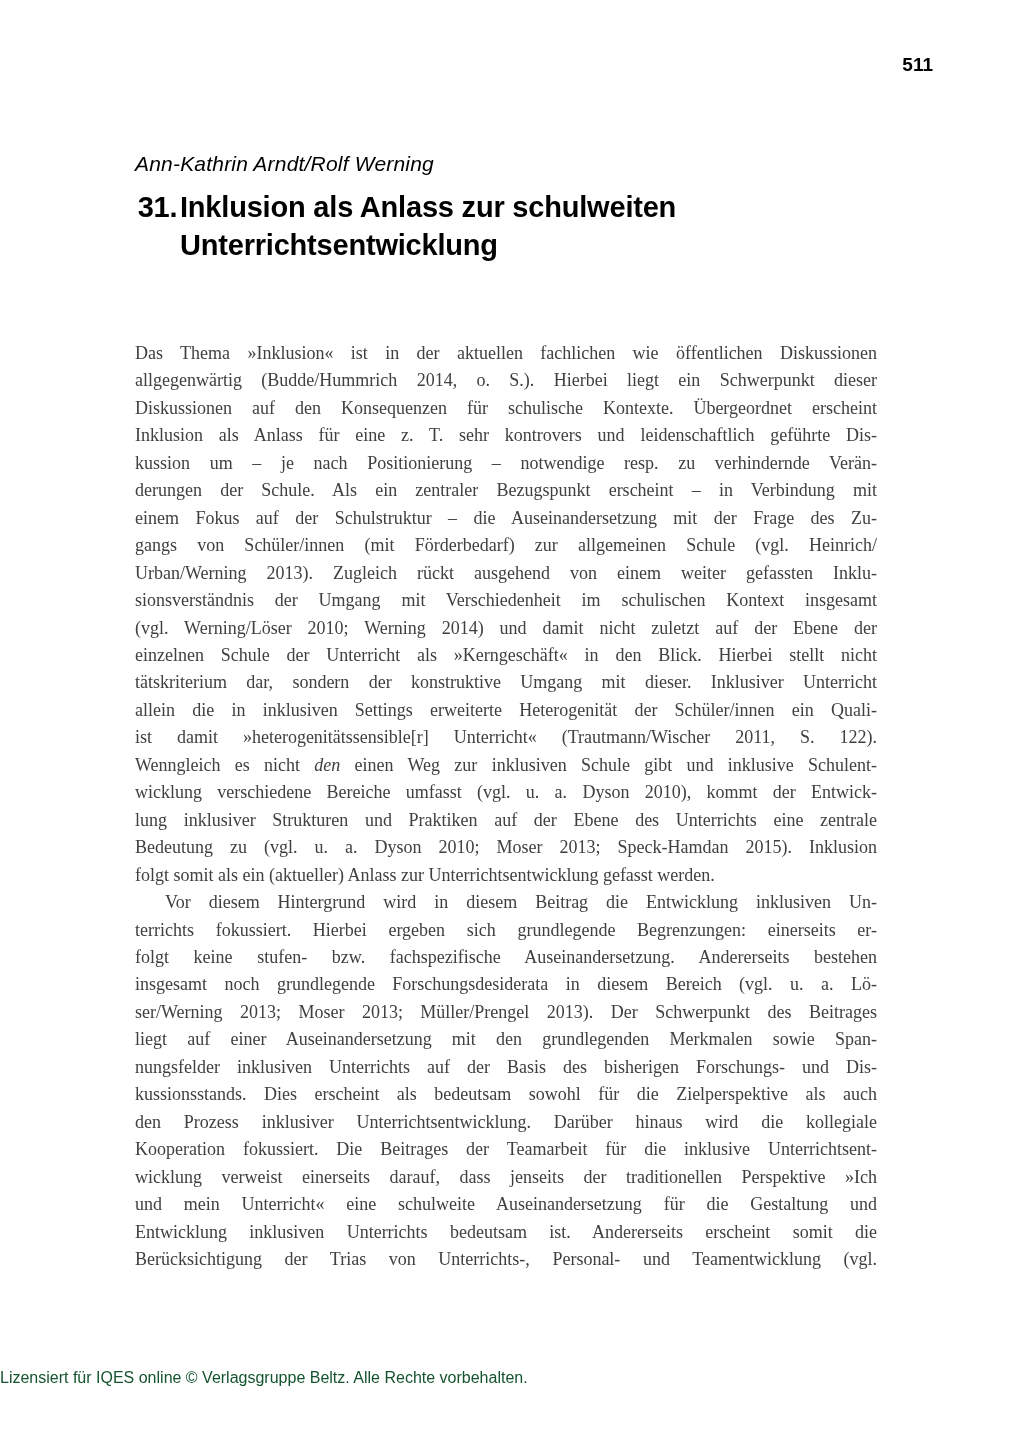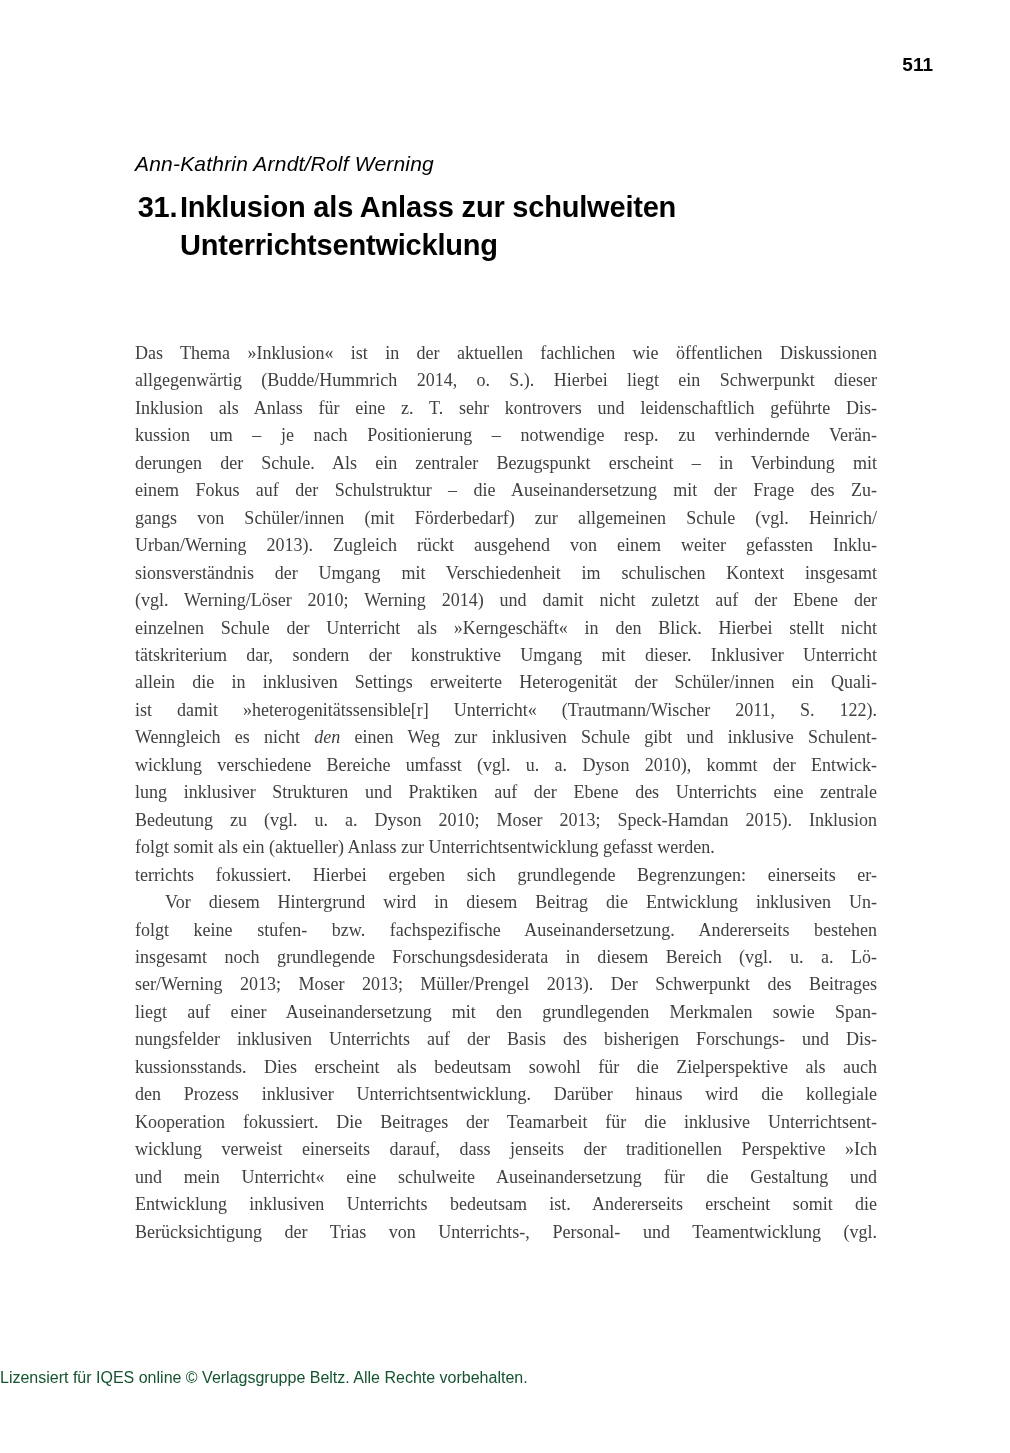--- a/index.html
+++ b/index.html
@@ -102,39 +102,40 @@
     <span class="heading-number">31.</span>
     <span class="heading-text">
       <span>Inklusion als Anlass zur schulweiten</span><br>
       <span>Unterrichtsentwicklung</span>
     </span>
   </h1>
 
   <div class="body-text" id="body-text">
       <div class="line">Das Thema »Inklusion« ist in der aktuellen fachlichen wie öffentlichen Diskussionen</div>
       <div class="line">allgegenwärtig (Budde/Hummrich 2014, o. S.). Hierbei liegt ein Schwerpunkt dieser</div>
+      <div class="line">Diskussionen auf den Konsequenzen für schulische Kontexte. Übergeordnet erscheint</div>
       <div class="line">Inklusion als Anlass für eine z. T. sehr kontrovers und leidenschaftlich geführte Dis-</div>
       <div class="line">kussion um – je nach Positionierung – notwendige resp. zu verhindernde Verän-</div>
       <div class="line">derungen der Schule. Als ein zentraler Bezugspunkt erscheint – in Verbindung mit</div>
       <div class="line">einem Fokus auf der Schulstruktur – die Auseinandersetzung mit der Frage des Zu-</div>
       <div class="line">gangs von Schüler/innen (mit Förderbedarf) zur allgemeinen Schule (vgl. Heinrich/</div>
       <div class="line">Urban/Werning 2013). Zugleich rückt ausgehend von einem weiter gefassten Inklu-</div>
       <div class="line">sionsverständnis der Umgang mit Verschiedenheit im schulischen Kontext insgesamt</div>
       <div class="line">(vgl. Werning/Löser 2010; Werning 2014) und damit nicht zuletzt auf der Ebene der</div>
       <div class="line">einzelnen Schule der Unterricht als »Kerngeschäft« in den Blick. Hierbei stellt nicht</div>
       <div class="line">tätskriterium dar, sondern der konstruktive Umgang mit dieser. Inklusiver Unterricht</div>
       <div class="line">allein die in inklusiven Settings erweiterte Heterogenität der Schüler/innen ein Quali-</div>
       <div class="line">ist damit »heterogenitätssensible[r] Unterricht« (Trautmann/Wischer 2011, S. 122).</div>
       <div class="line">Wenngleich es nicht <i>den</i> einen Weg zur inklusiven Schule gibt und inklusive Schulent-</div>
       <div class="line">wicklung verschiedene Bereiche umfasst (vgl. u. a. Dyson 2010), kommt der Entwick-</div>
       <div class="line">lung inklusiver Strukturen und Praktiken auf der Ebene des Unterrichts eine zentrale</div>
       <div class="line">Bedeutung zu (vgl. u. a. Dyson 2010; Moser 2013; Speck-Hamdan 2015). Inklusion</div>
       <div class="line last-short">folgt somit als ein (aktueller) Anlass zur Unterrichtsentwicklung gefasst werden.</div>
+      <div class="line indent">Vor diesem Hintergrund wird in diesem Beitrag die Entwicklung inklusiven Un-</div>
       <div class="line">terrichts fokussiert. Hierbei ergeben sich grundlegende Begrenzungen: einerseits er-</div>
-      <div class="line indent">Vor diesem Hintergrund wird in diesem Beitrag die Entwicklung inklusiven Un-</div>
       <div class="line">folgt keine stufen- bzw. fachspezifische Auseinandersetzung. Andererseits bestehen</div>
       <div class="line">insgesamt noch grundlegende Forschungsdesiderata in diesem Bereich (vgl. u. a. Lö-</div>
       <div class="line">ser/Werning 2013; Moser 2013; Müller/Prengel 2013). Der Schwerpunkt des Beitrages</div>
       <div class="line">liegt auf einer Auseinandersetzung mit den grundlegenden Merkmalen sowie Span-</div>
       <div class="line">nungsfelder inklusiven Unterrichts auf der Basis des bisherigen Forschungs- und Dis-</div>
       <div class="line">kussionsstands. Dies erscheint als bedeutsam sowohl für die Zielperspektive als auch</div>
       <div class="line">den Prozess inklusiver Unterrichtsentwicklung. Darüber hinaus wird die kollegiale</div>
       <div class="line">Kooperation fokussiert. Die Beitrages der Teamarbeit für die inklusive Unterrichtsent-</div>
       <div class="line">wicklung verweist einerseits darauf, dass jenseits der traditionellen Perspektive »Ich</div>
       <div class="line">und mein Unterricht« eine schulweite Auseinandersetzung für die Gestaltung und</div>

